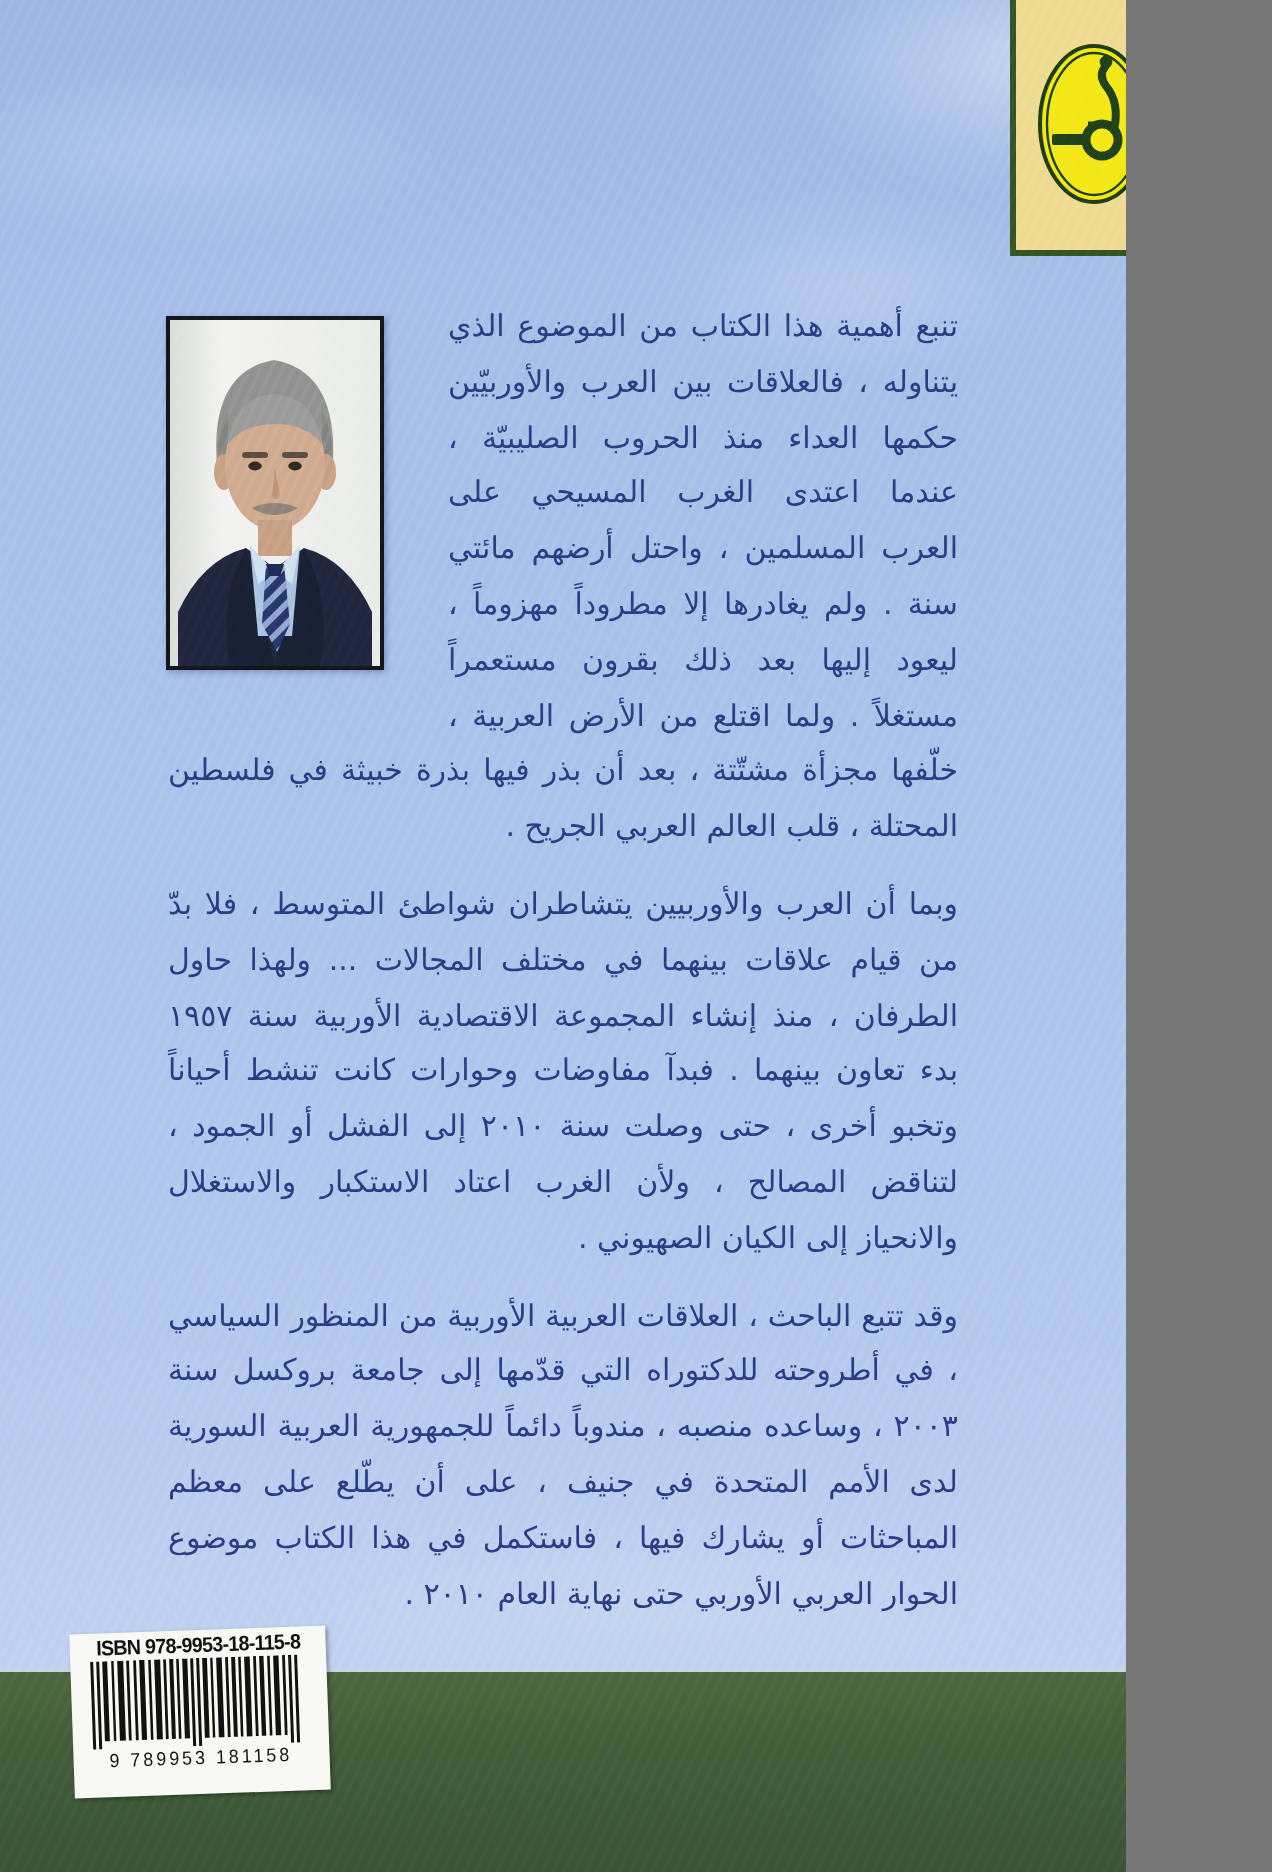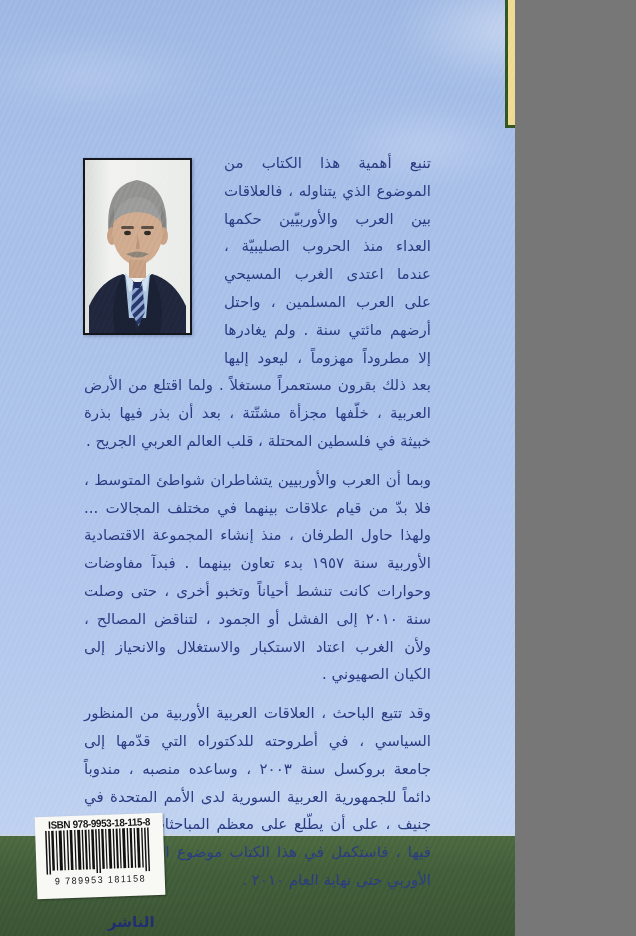--- a/index.html
+++ b/index.html
@@ -1,17 +1,17 @@
 <!DOCTYPE html>
 <html lang="ar"><head>
 <meta charset="utf-8">
 <style>
   html,body{margin:0;padding:0;background:#777;}
   .cover{
-    position:relative;width:515px;height:936px;overflow:hidden;
+    position:relative;width:563px;height:936px;overflow:hidden;
     font-family:"DejaVu Sans",sans-serif;
     background:linear-gradient(180deg,#9db7e3 0%,#a6bee8 18%,#abc2ea 45%,#b3c8ed 70%,#bdd0ef 88%,#c3d4f0 100%);
   }
   .texture{
     position:absolute;inset:0;pointer-events:none;opacity:.18;
     background:repeating-linear-gradient(115deg,rgba(255,255,255,.35) 0 2px,rgba(120,145,200,.12) 2px 5px);
     mix-blend-mode:overlay;
   }
   .cloud{position:absolute;border-radius:50%;filter:blur(14px);background:radial-gradient(closest-side,rgba(255,255,255,.85),rgba(255,255,255,0));}
   .cloud.c1{left:395px;top:-25px;width:260px;height:110px;opacity:.55;}

